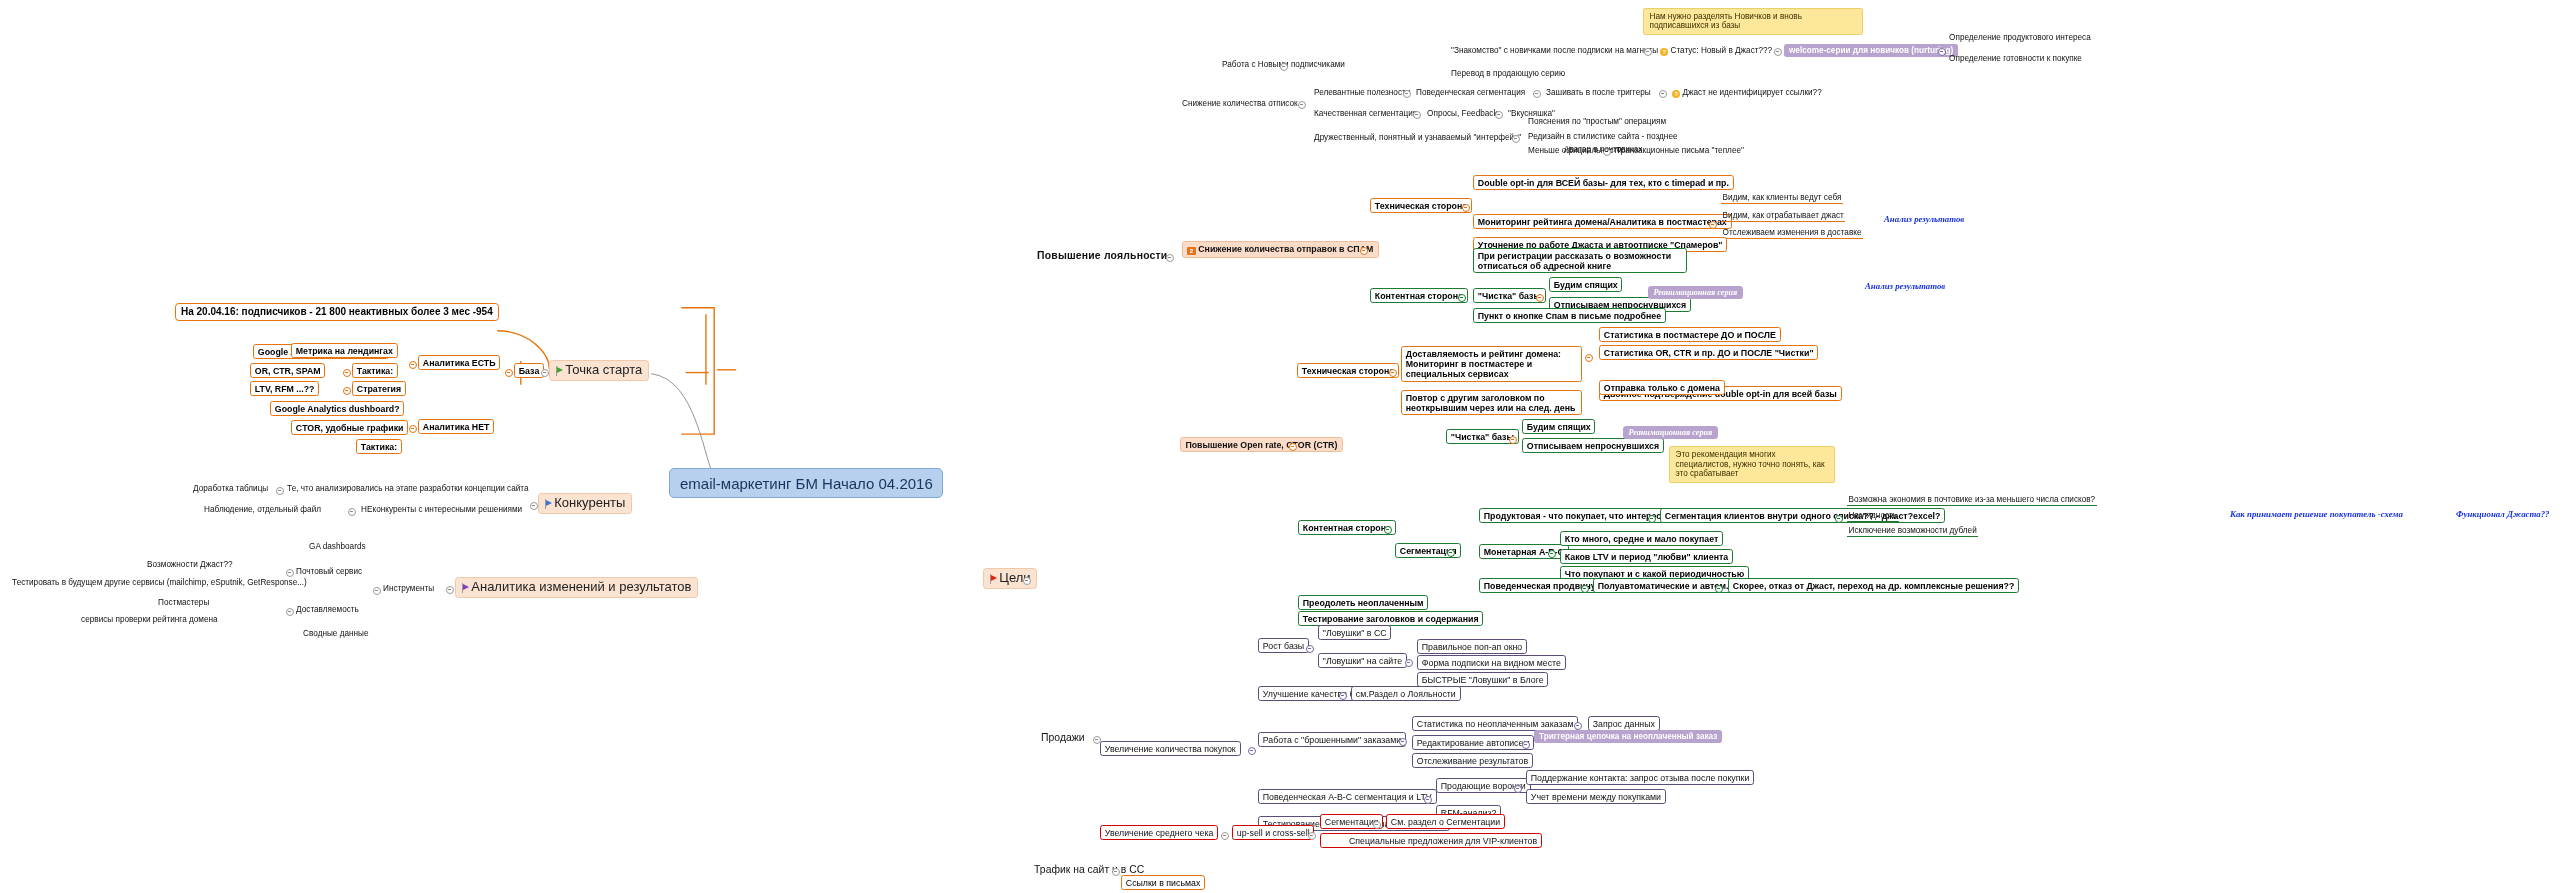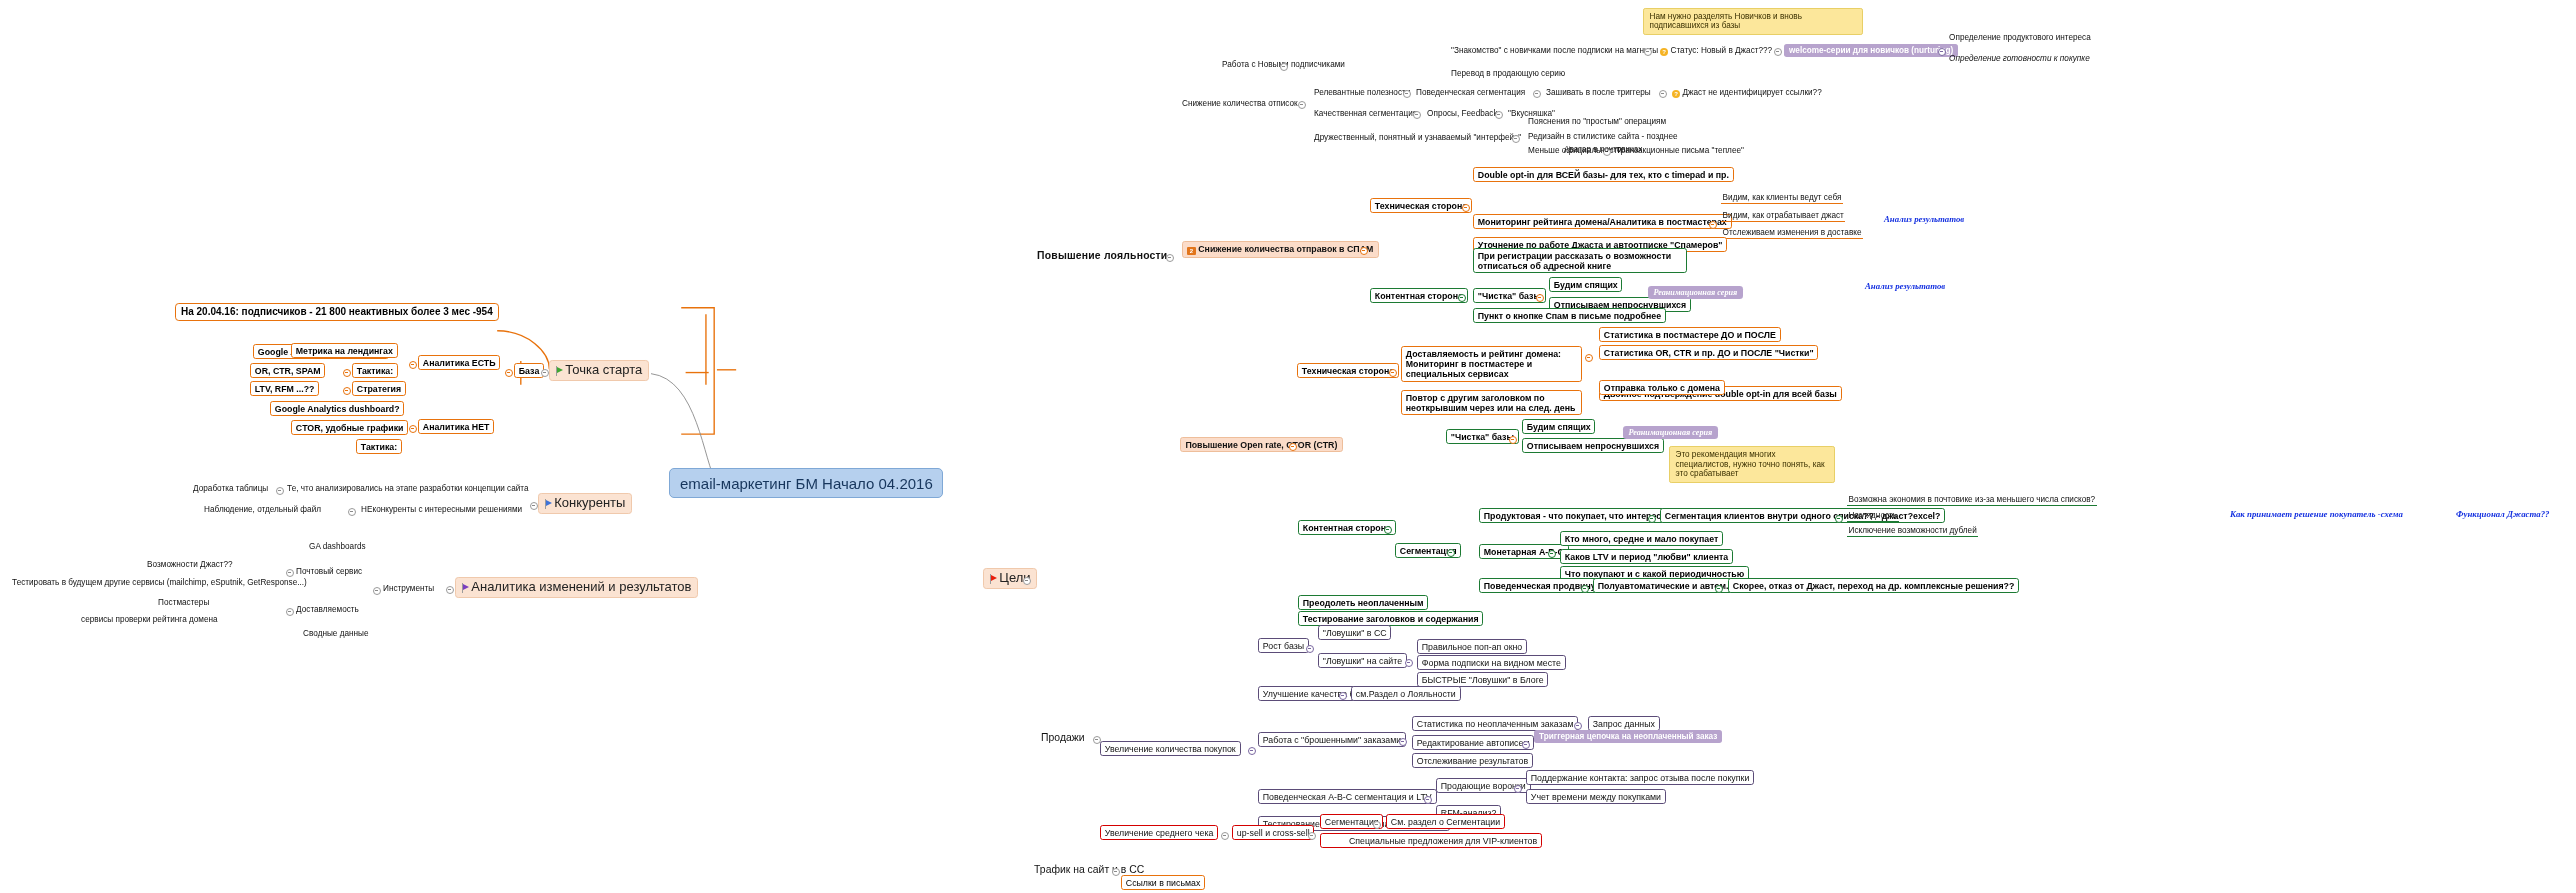--- a/index.html
+++ b/index.html
@@ -134,21 +134,21 @@
 <div class="tog" style="left:1280px;top:63px;"></div>
 <div class="node plain" style="left:1450px;top:45px;">"Знакомство" с новичками после подписки на магниты</div>
 <div class="tog" style="left:1644px;top:48px;"></div>
 <div class="node plain" style="left:1659px;top:45px;">
   <span class="qmark">?</span><span>Статус: Новый в Джаст???</span>
 </div>
 <div class="tog" style="left:1774px;top:48px;"></div>
 <div class="node violet" style="left:1784px;top:44px;">welcome-серии для новичков (nurturing)</div>
 <div class="tog p" style="left:1938px;top:48px;"></div>
 <div class="node plain" style="left:1948px;top:32px;">Определение продуктового интереса</div>
-<div class="node plain" style="left:1948px;top:53px;font-style:italic;">Определение готовности к покупке</div>
+<div class="node plain" style="left:1948px;top:53px;">Определение готовности к покупке</div>
 <div class="node note" style="left:1643px;top:7.7px;width:220px;">Нам нужно разделять Новичков и вновь подписавшихся из базы</div>
 <div class="node plain" style="left:1450px;top:68px;">Перевод в продающую серию</div>
 
 <div class="node plain" style="left:1181px;top:98px;">Снижение количества отписок</div>
 <div class="tog" style="left:1298px;top:101px;"></div>
 <div class="node plain" style="left:1313px;top:87px;">Релевантные полезности</div>
 <div class="tog" style="left:1403px;top:90px;"></div>
 <div class="node plain" style="left:1415px;top:87px;">Поведенческая сегментация</div>
 <div class="tog" style="left:1533px;top:90px;"></div>
 <div class="node plain" style="left:1545px;top:87px;">Зашивать в после триггеры</div>
@@ -171,21 +171,21 @@
 <div class="node plain" style="left:1615px;top:145px;">Транзакционные письма "теплее"</div>
 <div class="node plain" style="left:1527px;top:144px;margin-left:36px;">Аватар в почтовиках</div>
 
 <div class="node peach-b" style="left:1182px;top:241px;">
   <span class="numbadge">2</span><span>Снижение количества отправок в СПАМ</span>
 </div>
 <div class="tog o" style="left:1360px;top:247px;"></div>
 
 <div class="node ob" style="left:1370px;top:198px;">Техническая сторона</div>
 <div class="tog o" style="left:1462px;top:204px;"></div>
-<div class="node ob" style="left:1473px;top:167px;">Double opt-in для ВСЕЙ базы- для тех, кто с timepad и пр.</div>
+<div class="node ob" style="left:1473px;top:175px;">Double opt-in для ВСЕЙ базы- для тех, кто с timepad и пр.</div>
 <div class="node ob" style="left:1473px;top:214px;">Мониторинг рейтинга домена/Аналитика в постмастерах</div>
 <div class="tog o" style="left:1709px;top:221px;"></div>
 <div class="node ul" style="left:1721px;top:192px;">Видим, как клиенты ведут себя</div>
 <div class="node ul" style="left:1721px;top:210px;">Видим, как отрабатывает джаст</div>
 <div class="node ul" style="left:1721px;top:227px;">Отслеживаем изменения в доставке</div>
 <div class="node blue-it" style="left:1884px;top:214px;">Анализ результатов</div>
 <div class="node ob" style="left:1473px;top:237px;">Уточнение по работе Джаста и автоотписке "Спамеров"</div>
 
 <div class="node gb" style="left:1370px;top:288px;">Контентная сторона</div>
 <div class="tog g" style="left:1458px;top:294px;"></div>

